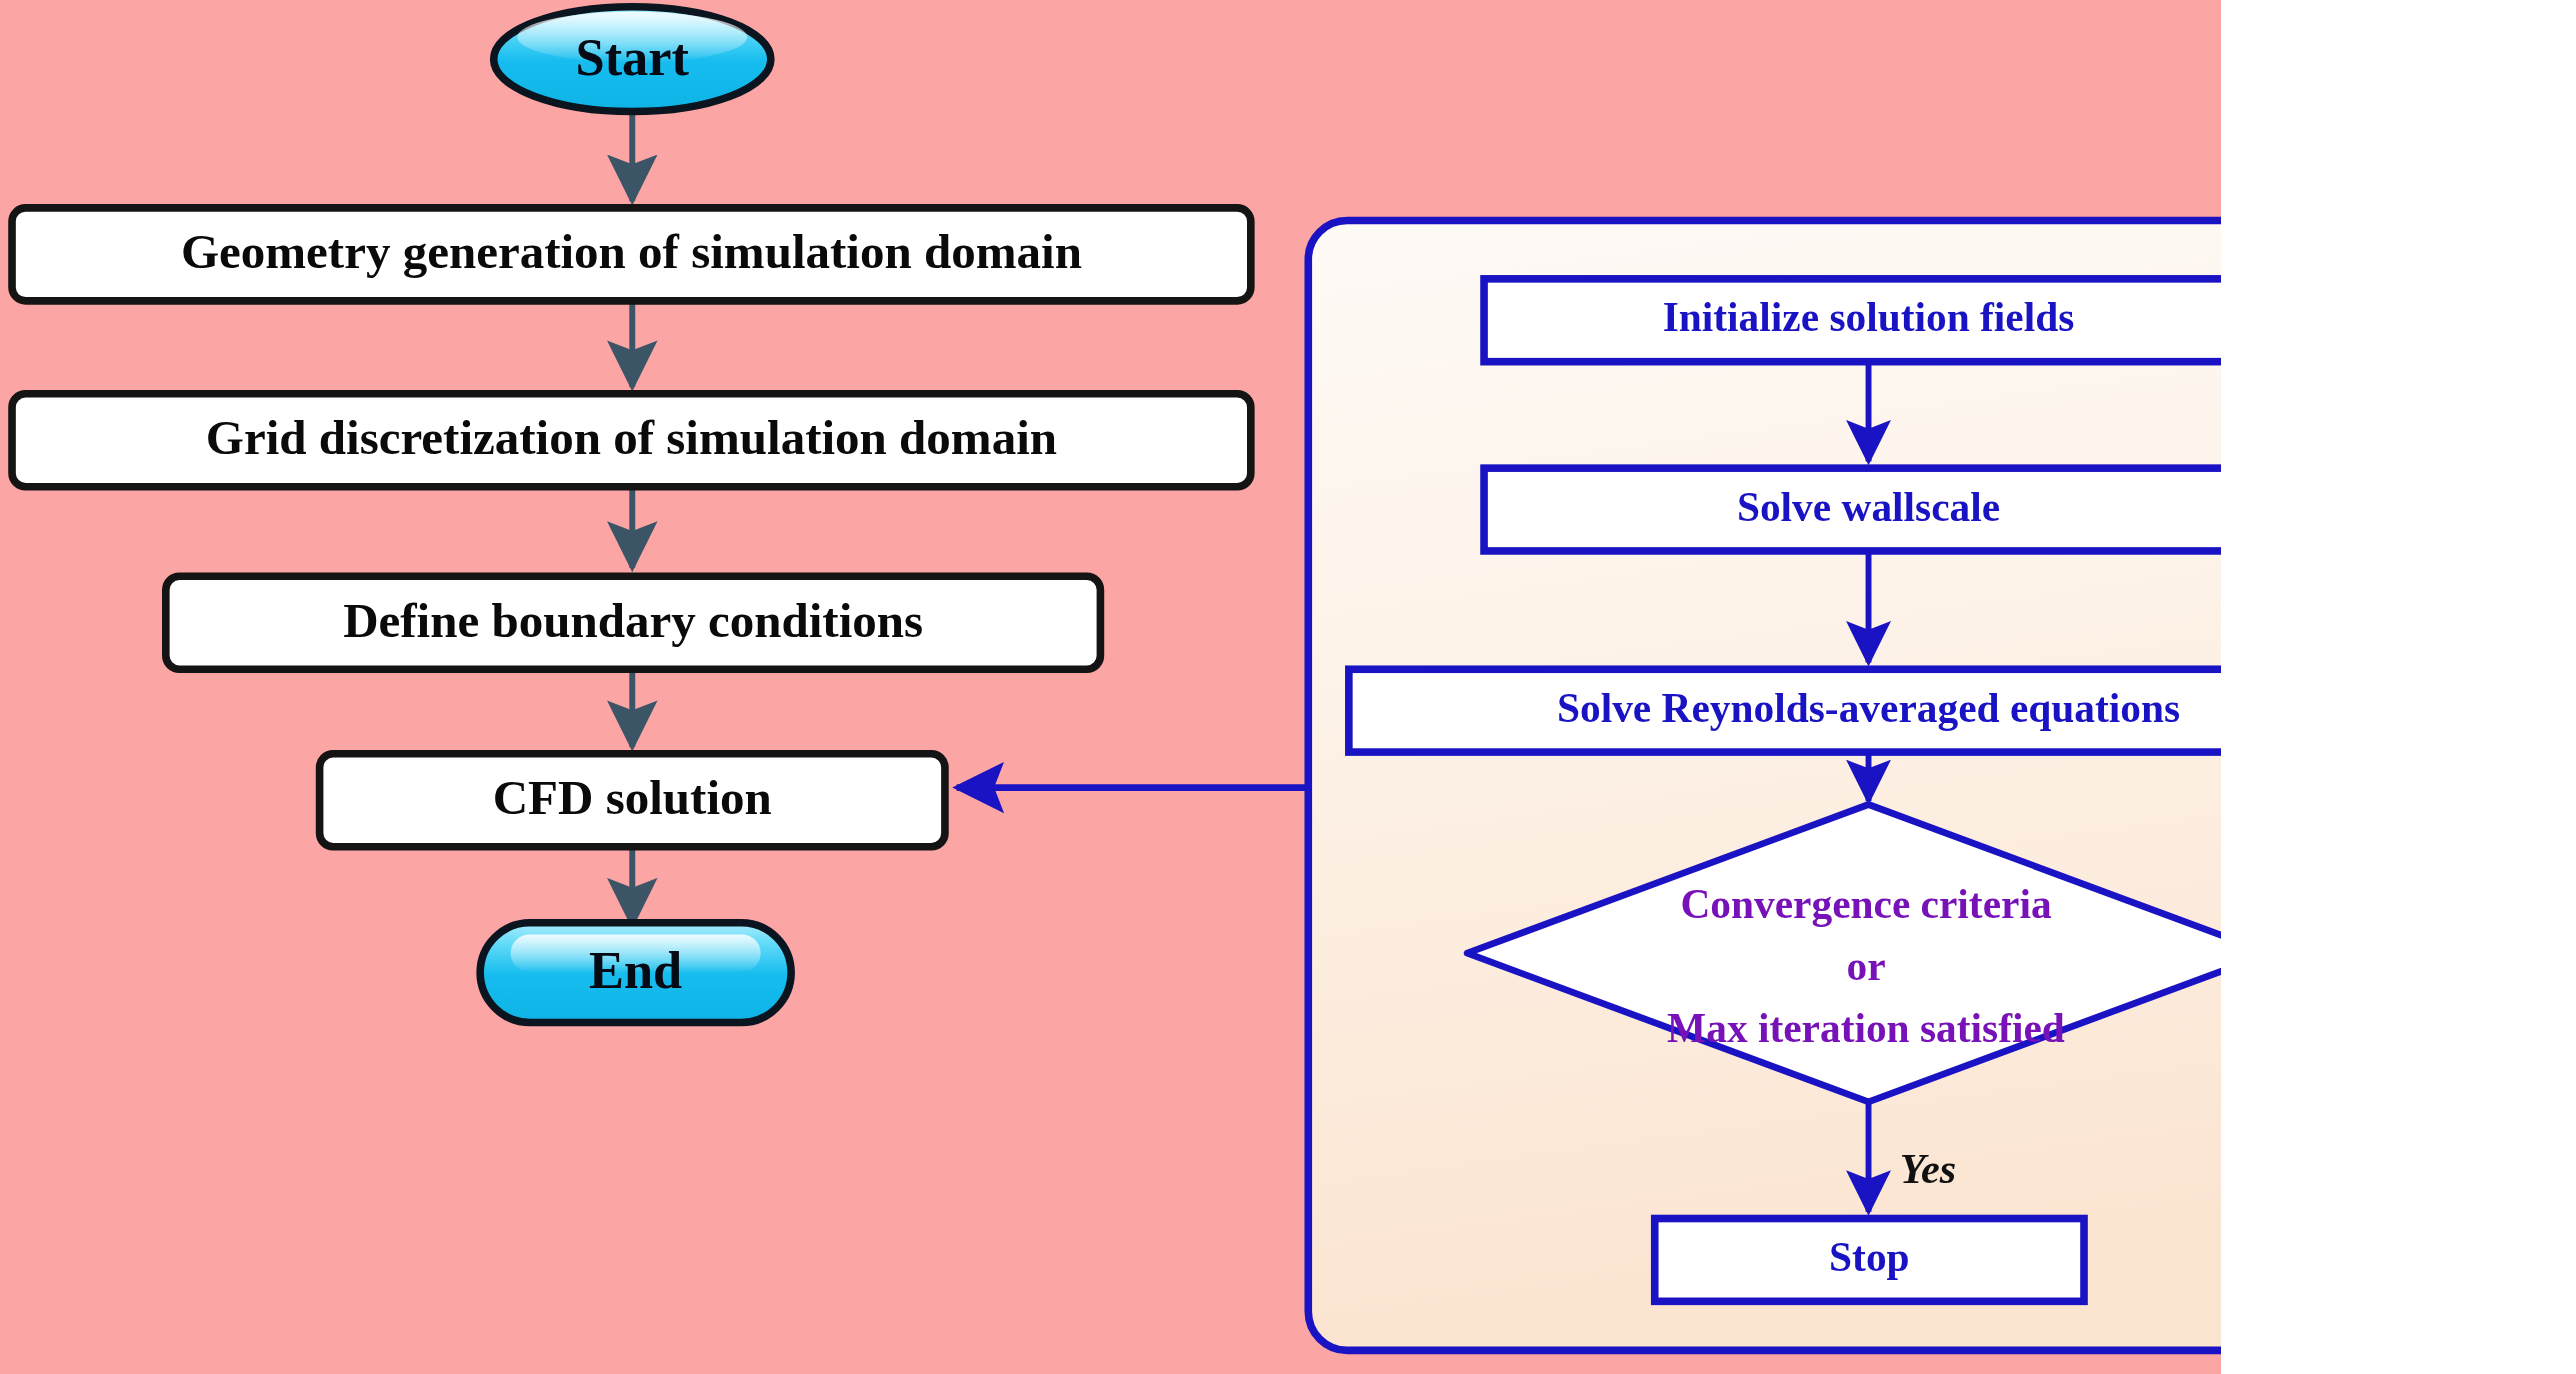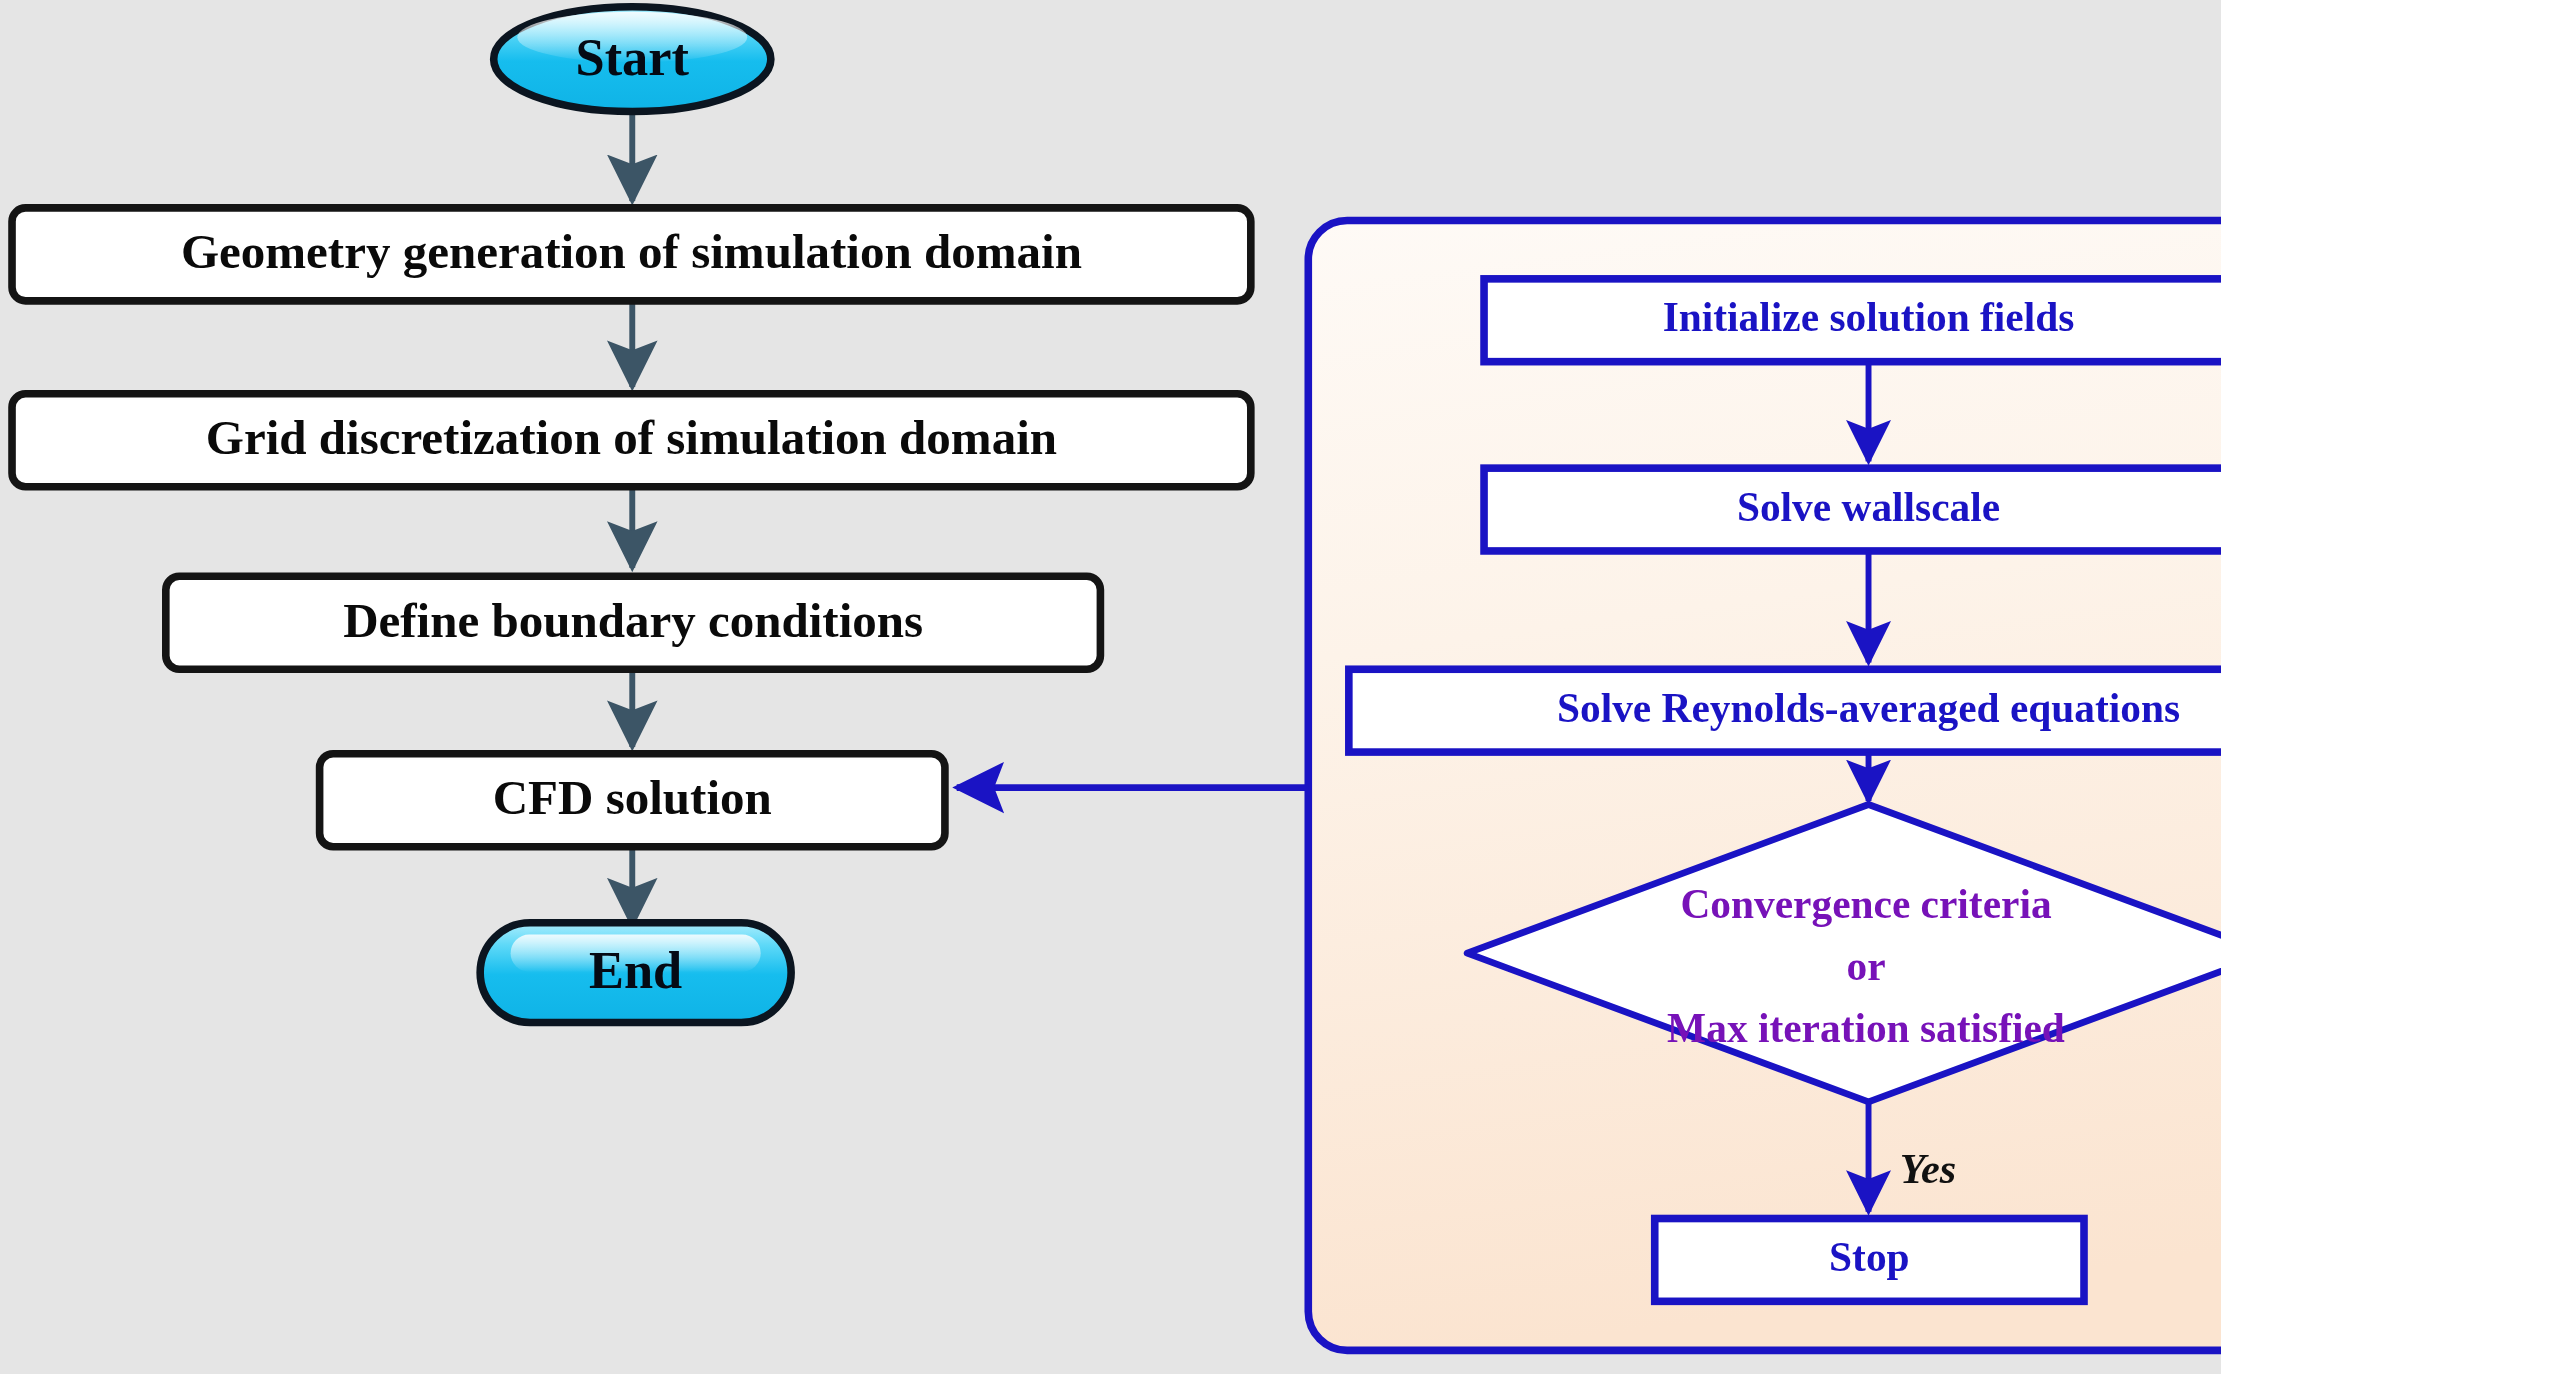--- a/index.html
+++ b/index.html
@@ -8,21 +8,21 @@
     padding: 0;
     background: #ffffff;
   }
   body {
     font-family: "Liberation Serif", "DejaVu Serif", serif;
   }
   #canvas {
     position: relative;
     width: 2221px;
     height: 1374px;
-    background: #e5e5e5;
+    background: #fca5a5;
     overflow: hidden;
   }
   svg.layer {
     position: absolute;
     left: 0;
     top: 0;
     width: 2576px;
     height: 1374px;
   }
   .node-label {

